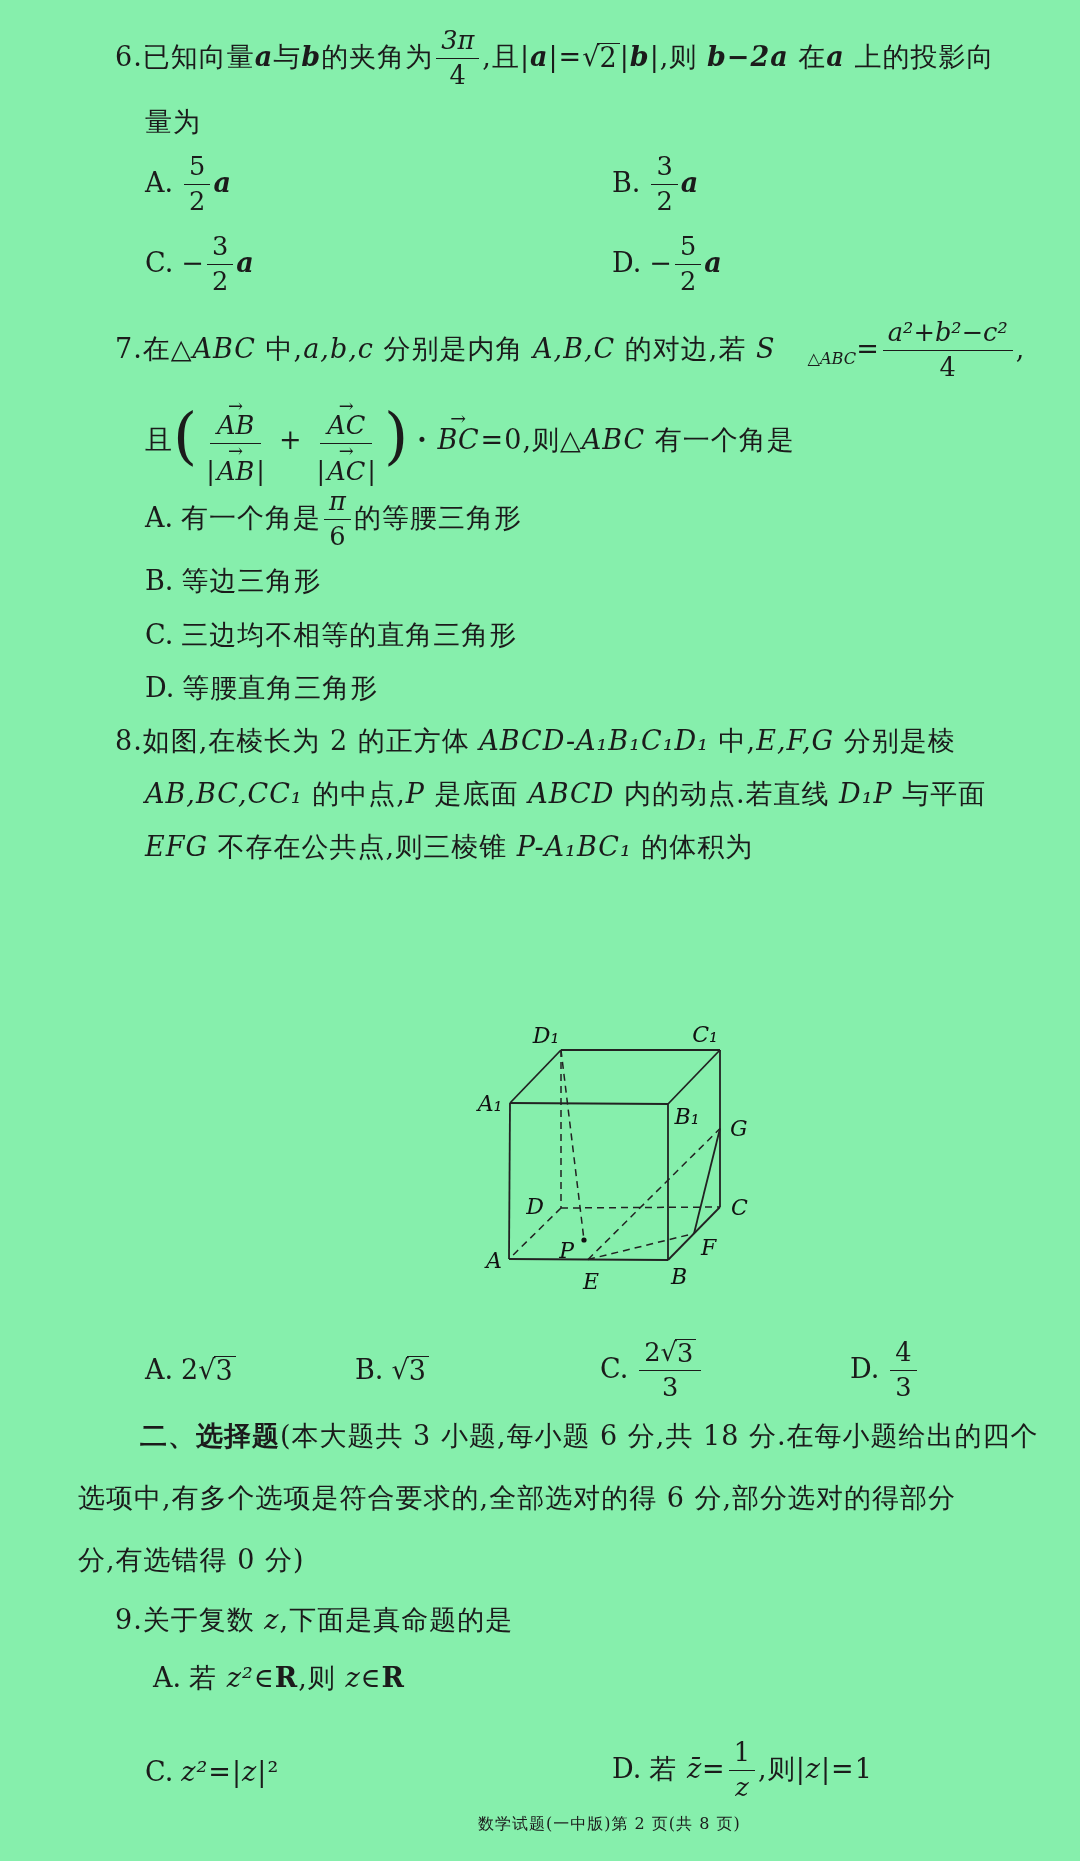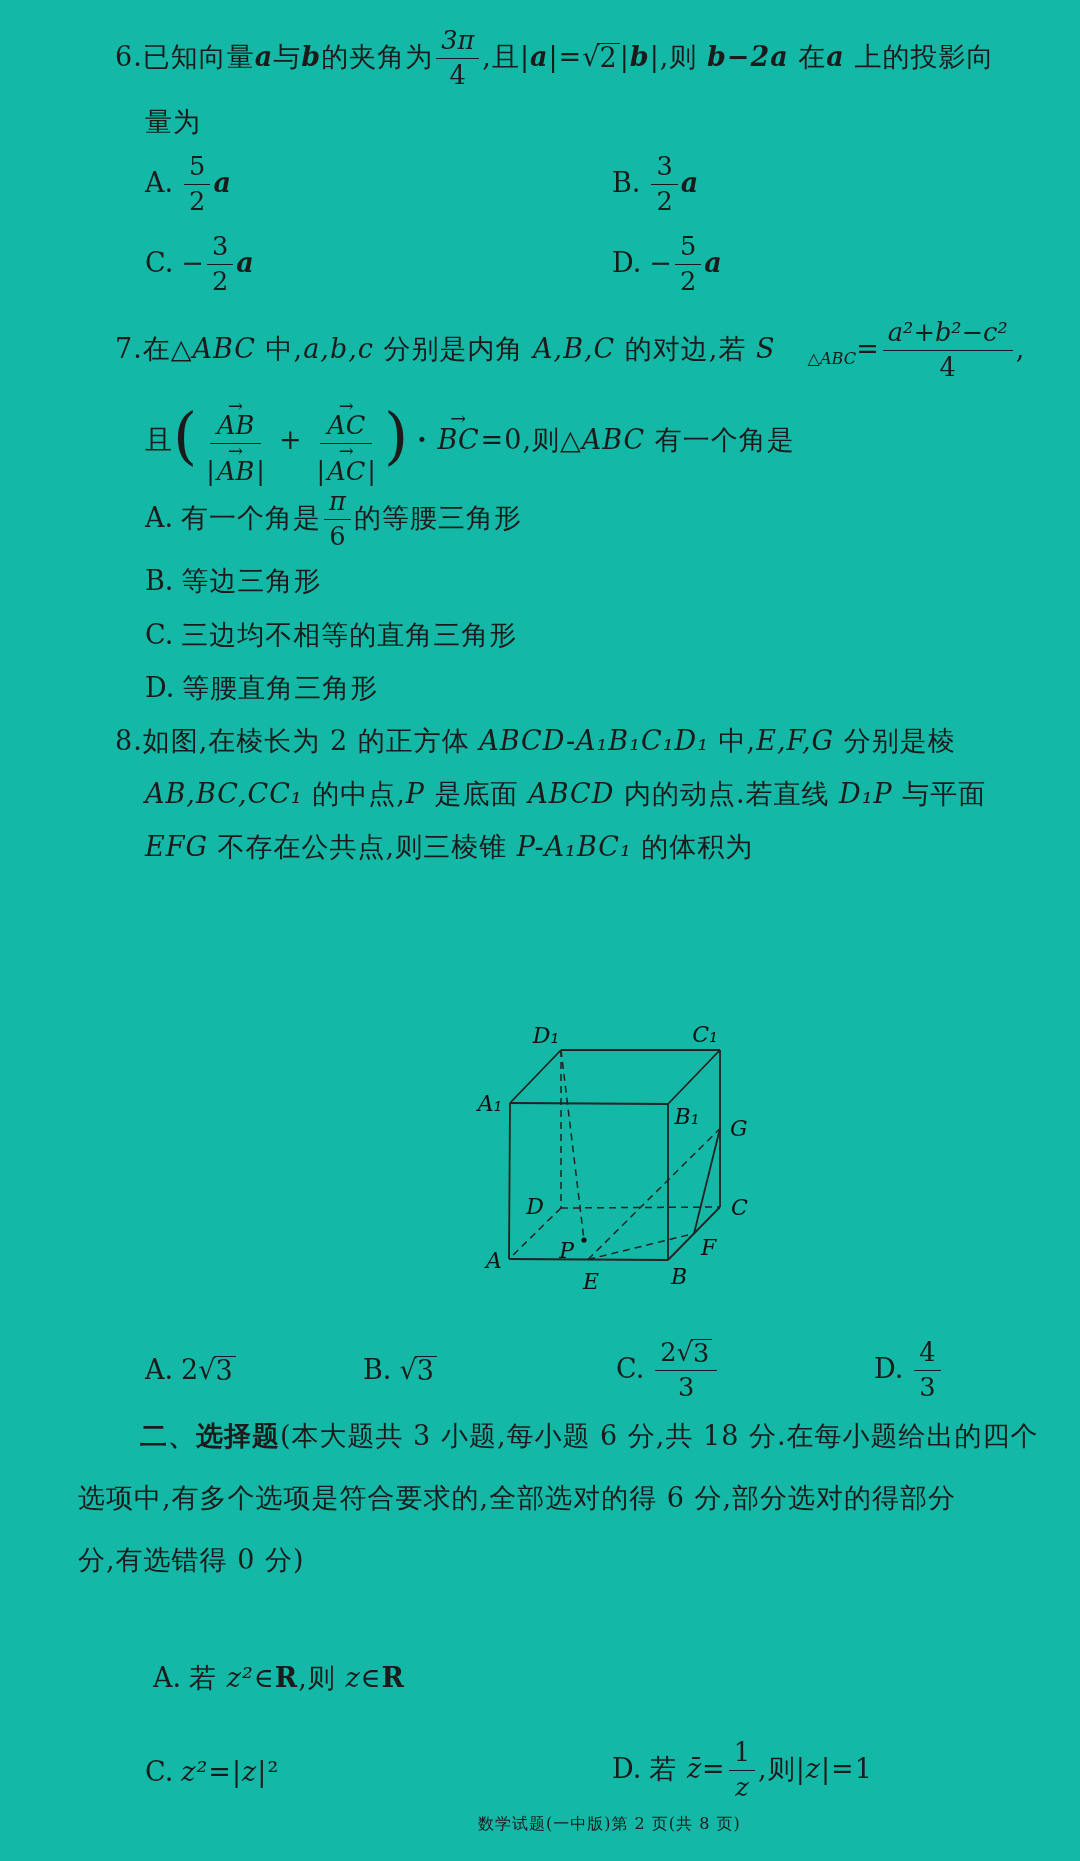--- a/index.html
+++ b/index.html
@@ -1,20 +1,20 @@
 <!DOCTYPE html>
 <html><head>
 <meta charset="utf-8">
 <style>
   * { margin:0; padding:0; box-sizing:border-box; }
   html,body { background:#ffffff; }
   .page {
     position:relative;
     width:1080px; height:1861px;
-    background:#14b8a6;
+    background:#86efac;
     font-family:"DejaVu Serif","Liberation Serif",serif;
     color:#1b1b1b;
     font-size:27px;
     overflow:hidden;
   }
   .abs { position:absolute; }
   .line { white-space:nowrap; letter-spacing:1px; }
   .it { font-style:italic; }
   .bi { font-style:italic; font-weight:bold; }
   .bf { font-weight:bold; }
@@ -34,21 +34,21 @@
   .vec .arrow {
     position:absolute; left:0; right:0; top:-0.85em;
     text-align:center; font-size:0.7em; font-style:normal;
   }
   .bigp { font-size:2.3em; font-weight:300; vertical-align:middle; line-height:0; position:relative; top:-0.08em; }
   .dotop { font-weight:bold; padding:0 8px; }
   .plus { padding:0 6px; }
   sub.s { font-size:0.6em; font-style:italic; letter-spacing:0;margin-left:32px; }
   .optlabel { margin-right:8px; letter-spacing:0; }
   .opt { white-space:nowrap; }
-  .optrow { display:flex; align-items:center;gap:8px; }
+  .optrow { display:flex; align-items:center; }
   .footer { font-size:16px; letter-spacing:1px; }
   svg text { font-family:"DejaVu Serif","Liberation Serif",serif; font-style:italic; font-size:22px; fill:#111; }
 </style>
 </head>
 <body>
 
 <div class="page">
 
   <div class="abs line" style="top:26px;left:115px;">
     <span>6.</span><span>已知向量</span><span class="bi">a</span><span>与</span><span class="bi">b</span><span>的夹角为</span><span class="frac">
@@ -202,20 +202,23 @@
   <div class="abs line" style="top:1418px;left:96px;margin-left:44px;">
     <span class="bf">二、选择题</span><span>(本大题共 3 小题,每小题 6 分,共 18 分.在每小题给出的四个</span>
   </div>
   <div class="abs line" style="top:1480px;left:78px;">
     <span>选项中,有多个选项是符合要求的,全部选对的得 6 分,部分选对的得部分</span>
   </div>
   <div class="abs line" style="top:1542px;left:78px;">
     <span>分,有选错得 0 分)</span>
   </div>
 
+  <div class="abs line" style="top:1602px;left:115px;">
+    <span>9.</span><span>关于复数 </span><span class="it">z</span><span>,下面是真命题的是</span>
+  </div>
 
   <div class="abs line opt" style="top:1660px;left:145px;margin-left:8px;">
     <span class="optlabel">A.</span><span>若 </span><span class="it">z²</span><span>∈</span><span class="bf">R</span><span>,则 </span><span class="it">z</span><span>∈</span><span class="bf">R</span>
   </div>
   <div class="abs line opt" style="top:1756px;left:145px;">
     <span class="optlabel">C.</span><span class="it">z²</span><span>=|</span><span class="it">z</span><span>|²</span>
   </div>
   <div class="abs line opt" style="top:1738px;left:612px;">
     <span class="optlabel">D.</span><span>若 </span><span class="it">z̄</span><span>=</span><span class="frac">
         <span class="num">1</span>

